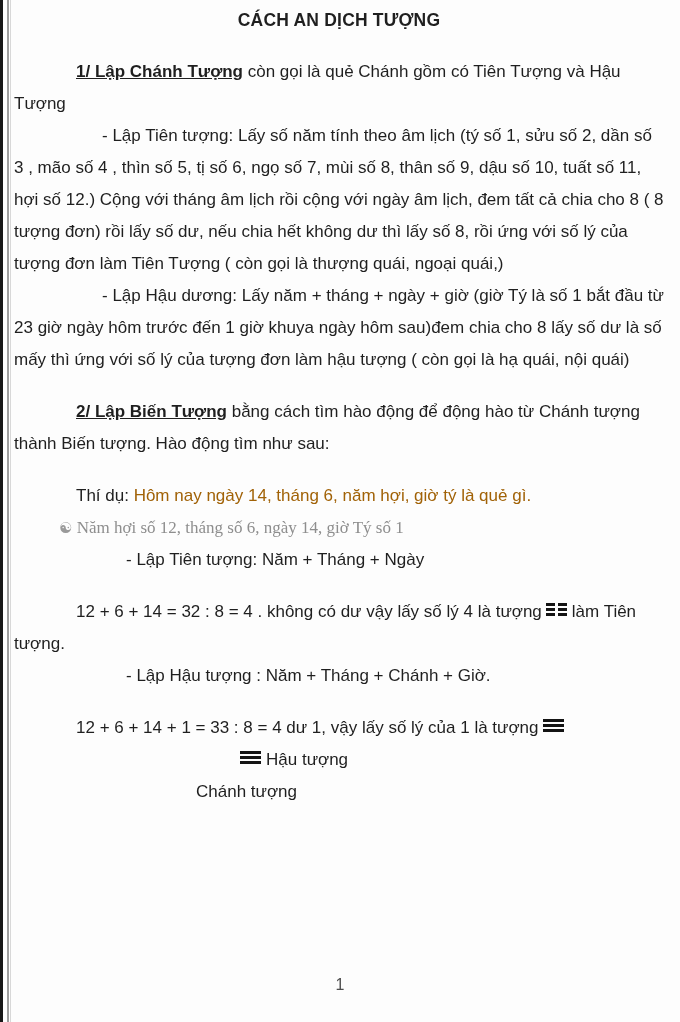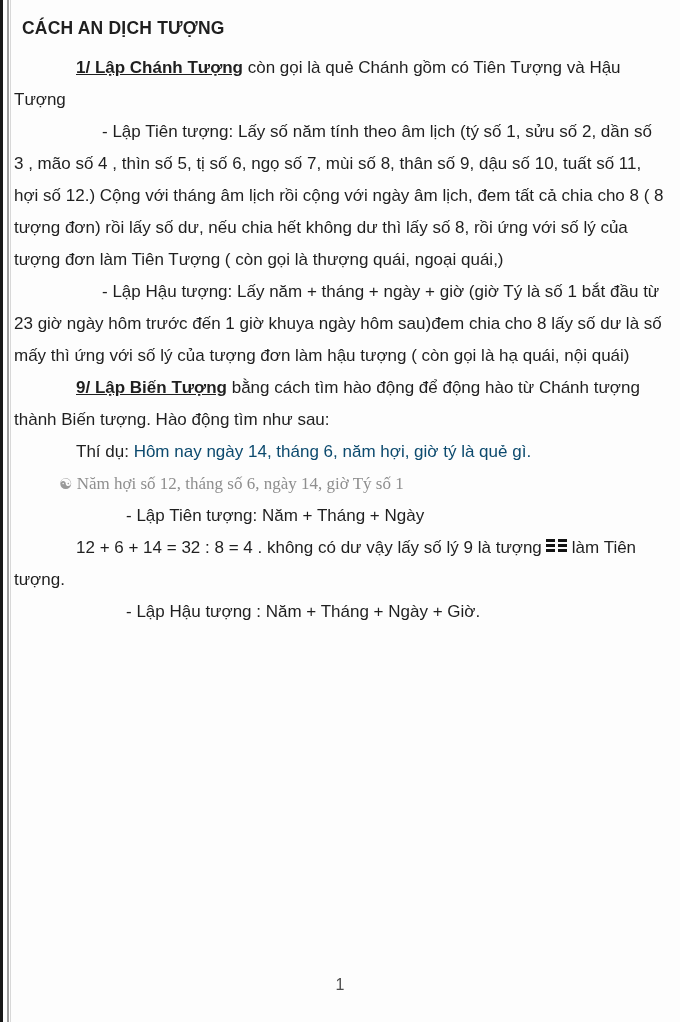--- a/index.html
+++ b/index.html
@@ -13,32 +13,32 @@
   }
   
   .edge-black{position:absolute;left:0;top:0;width:3px;height:100%;background:#161616;}
   .edge-line1{position:absolute;left:7px;top:0;width:2px;height:100%;background:#9d9d9d;}
   .edge-line2{position:absolute;left:10px;top:0;width:1px;height:100%;background:#d8d8d8;}
 
   .content{
     position:absolute;left:14px;top:4px;width:650px;
     font-size:17px;line-height:32px;
   }
-  h1,h2{font-size:17.5px;line-height:32px;margin:8px;text-align:left;font-weight:bold;letter-spacing:.2px;}
+  h1,h2{font-size:17.5px;line-height:32px;margin:0;text-align:center;font-weight:bold;letter-spacing:.2px;}
   p{margin:0;}
-  .ind-1{text-indent:62px;}
+  .ind-1{text-indent:62px;margin-top:20px;}
   .ind-dash{text-indent:88px;}
   .ind-bullet{text-indent:45px;font-family:Liberation Serif, serif;}
   .ind-sub{text-indent:112px;}
   .ind-hau2{text-indent:222px;}
   .ind-chanh{text-indent:182px;}
   .b{font-weight:normal;}
   .bu{font-weight:bold;text-decoration:underline;}
   .muted{color:#8e8e8e;}
-  .dim{color:#0c4a6e;}
+  .dim{color:#a16207;}
   .yy{color:#9a9a9a;font-size:15px;}
 
   
   .tri{display:inline-block;width:21px;vertical-align:-1px;margin:0 5px 0 4px;}
   .tri i{display:block;height:3px;margin:2px 0;background:#141414;}
   .tri.kun i{background:linear-gradient(to right,#141414 0 41%,transparent 41% 59%,#141414 59% 100%);}
 
   .pagenum{
     position:absolute;left:0;top:976px;width:680px;
     text-align:center;font-size:16px;color:#4e4e4e;
@@ -52,35 +52,38 @@
 <div class="edge-line2"></div>
 
 <div class="content">
 
   <h1>CÁCH AN DỊCH TƯỢNG</h1>
 
   <p class="ind-1"><span class="bu">1/ Lập Chánh Tượng</span><span> còn gọi là quẻ Chánh gồm có Tiên Tượng và Hậu Tượng</span></p>
 
   <p class="ind-dash"><span>- Lập Tiên tượng:  </span><span class="b">Lấy số năm</span><span> tính theo âm lịch (tý số 1, sửu số 2, dần số 3 , mão số 4 , thìn số 5, tị số 6, ngọ số 7, mùi số 8, thân số 9, dậu số 10, tuất số 11, hợi số 12.)  </span><span class="b">Cộng với tháng âm lịch</span><span> rồi </span><span class="b">cộng với ngày âm lịch</span><span>, đem tất cả chia cho 8 ( 8 tượng đơn) rồi lấy số dư, nếu chia hết không dư thì lấy số 8, rồi ứng với số lý của tượng đơn làm Tiên Tượng ( còn gọi là thượng quái, ngoại quái,)</span></p>
 
-  <p class="ind-dash"><span>- Lập Hậu tượng: </span><span class="b">Lấy năm + tháng + ngày + giờ</span><span> (giờ Tý là số 1 bắt đầu từ 23 giờ ngày hôm trước đến 1 giờ khuya ngày hôm sau)đem chia cho 8 lấy số dư là số mấy thì ứng với số lý của tượng đơn làm hậu tượng ( còn gọi là hạ quái, nội quái)</span></p>
+  <p class="ind-dash"><span>- Lập Hậu dương: </span><span class="b">Lấy năm + tháng + ngày + giờ</span><span> (giờ Tý là số 1 bắt đầu từ 23 giờ ngày hôm trước đến 1 giờ khuya ngày hôm sau)đem chia cho 8 lấy số dư là số mấy thì ứng với số lý của tượng đơn làm hậu tượng ( còn gọi là hạ quái, nội quái)</span></p>
 
-  <p class="ind-1"><span class="bu">9/ Lập Biến Tượng</span><span> bằng cách tìm hào động để động hào từ Chánh tượng thành Biến tượng. Hào động tìm như sau:</span></p>
+  <p class="ind-1"><span class="bu">2/ Lập Biến Tượng</span><span> bằng cách tìm hào động để động hào từ Chánh tượng thành Biến tượng. Hào động tìm như sau:</span></p>
 
 
   <p class="ind-1"><span class="b">Thí dụ: </span><span class="b dim"> Hôm nay ngày 14, tháng 6, năm hợi, giờ tý là quẻ gì.</span></p>
 
   <p class="ind-bullet muted"><span class="yy">☯</span> <span>Năm hợi số 12, tháng số 6, ngày 14, giờ Tý số 1</span></p>
 
   <p class="ind-sub b"><span>- Lập Tiên tượng: Năm + Tháng + Ngày</span></p>
 
-  <p class="ind-1"><span>12  +  6  + 14 = 32 : 8 = 4 . </span><span class="b">không có dư vậy lấy số lý 9 là tượng</span><span class="tri kun"><i></i><i></i><i></i></span><span class="b">làm Tiên tượng.</span></p>
+  <p class="ind-1"><span>12  +  6  + 14 = 32 : 8 = 4 . </span><span class="b">không có dư vậy lấy số lý 4 là tượng</span><span class="tri kun"><i></i><i></i><i></i></span><span class="b">làm Tiên tượng.</span></p>
 
-  <p class="ind-sub b"><span>- Lập Hậu tượng : Năm + Tháng + Ngày + Giờ.</span></p>
+  <p class="ind-sub b"><span>- Lập Hậu tượng : Năm + Tháng + Chánh + Giờ.</span></p>
+
+  <p class="ind-1 b"><span>12 + 6 + 14 + 1 = 33 : 8 = 4 dư 1, vậy lấy số lý của 1 là tượng</span><span class="tri"><i></i><i></i><i></i></span></p>
 
 
+  <p class="ind-hau2 b"><span class="tri"><i></i><i></i><i></i></span><span>Hậu tượng</span></p>
 
-
+  <p class="ind-chanh b"><span>Chánh tượng</span></p>
 
 
 </div>
 
 <div class="pagenum">1</div>
 
 </body></html>

